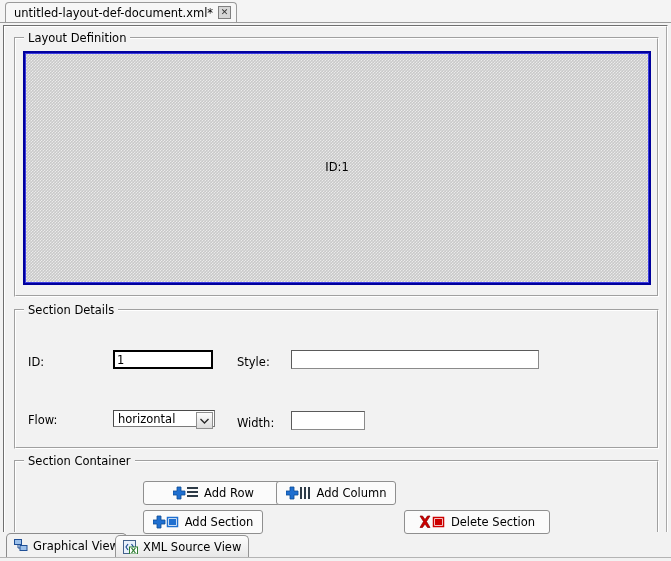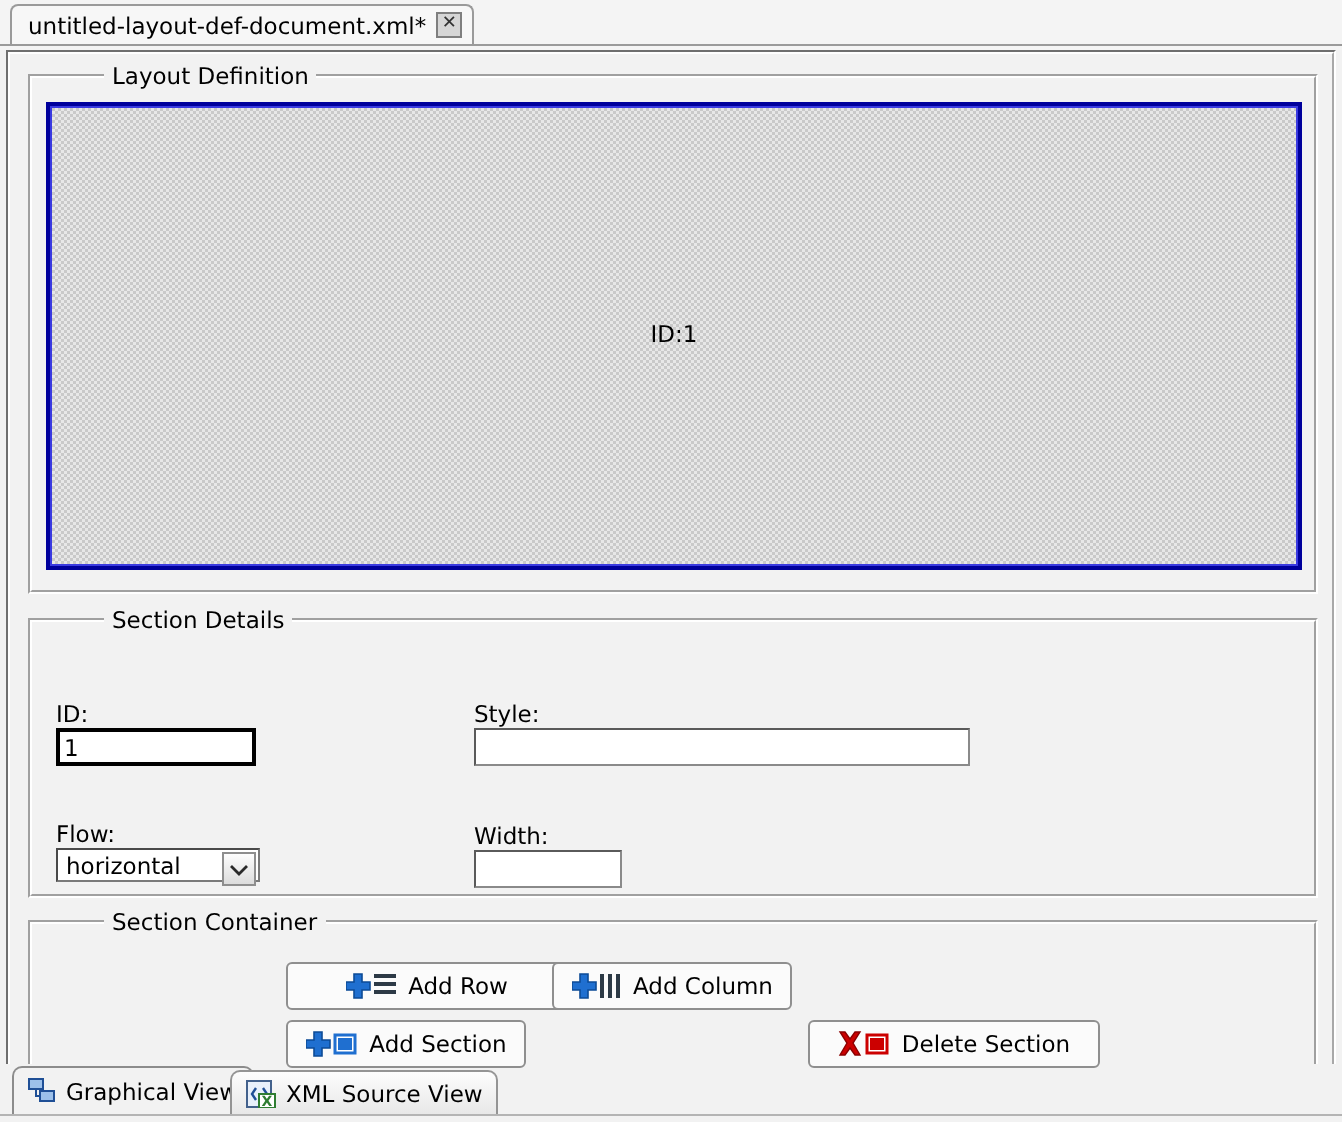--- a/index.html
+++ b/index.html
@@ -101,21 +101,20 @@
   }
   .group > .gtitle {
     position: absolute;
     left: 9px; top: -7px;
     background: #f2f2f2;
     padding: 0 4px;
     font-size: 11.5px;
     color: #000;
     white-space: nowrap;
     z-index: 3;
-    margin-left: 28px;
   }
 
   #group-layout { left: 9px; top: 10px; width: 645px; height: 260px; }
   #group-section-details { left: 9px; top: 282px; width: 645px; height: 140px; }
   #group-section-container { left: 9px; top: 433px; width: 645px; height: 81px; }
 
   
   .canvas-outer {
     position: absolute;
     left: 8px; top: 13px;
@@ -141,21 +140,21 @@
     justify-content: center;
   }
   .canvas-label {
     font-size: 11.5px;
     color: #000;
     position: relative;
     top: -1px;
   }
 
   
-  .formrow { position: absolute; display: flex; align-items: flex-start; z-index: 2; flex-direction: column; }
+  .formrow { position: absolute; display: flex; align-items: flex-end; z-index: 2; }
   .flabel { font-size: 11.5px; color: #000; }
 
   .textfield {
     box-sizing: border-box;
     background: #ffffff;
     border: 1px solid #8a8a8a;
     border-top-color: #5a5a5a;
     border-left-color: #5a5a5a;
     height: 19px;
     font-size: 11.5px;

